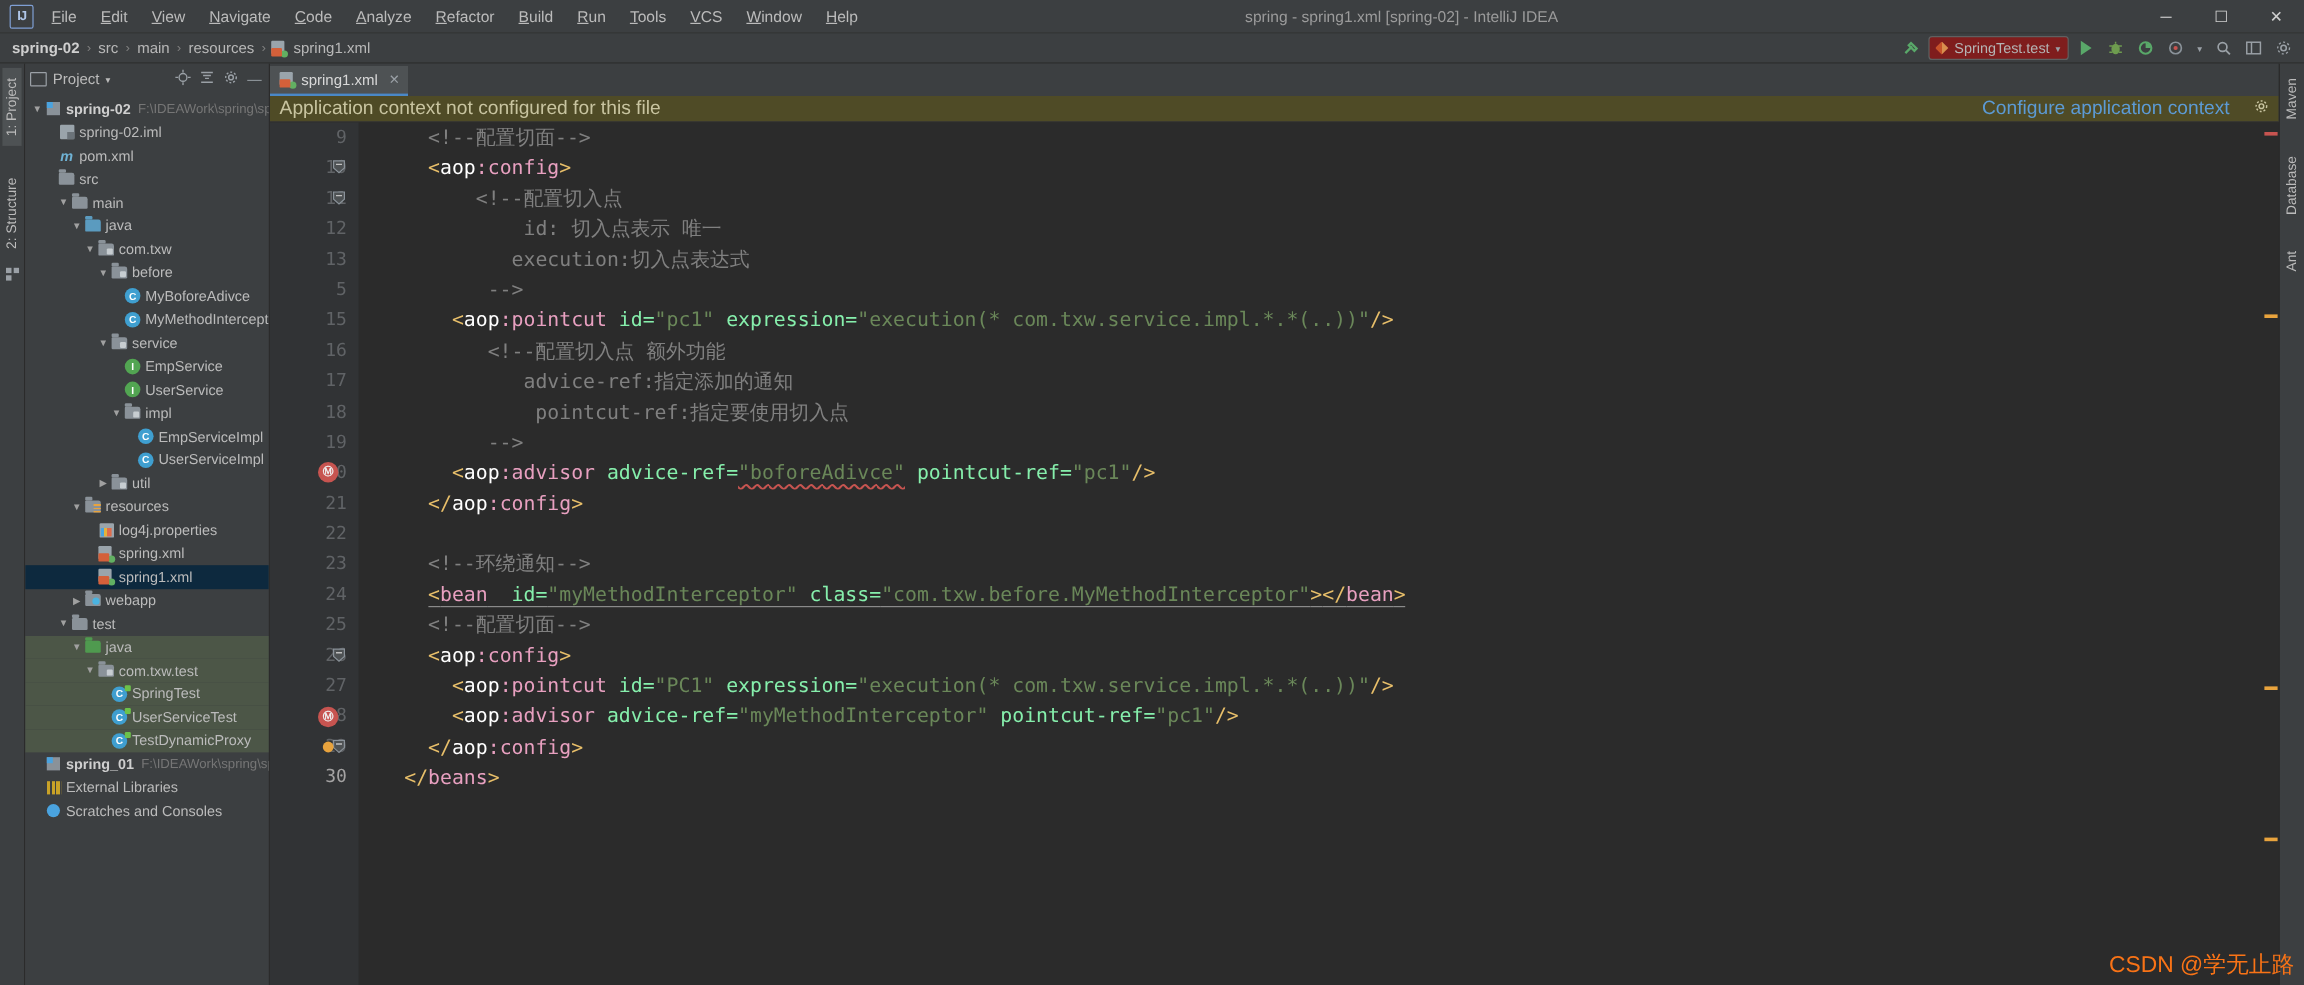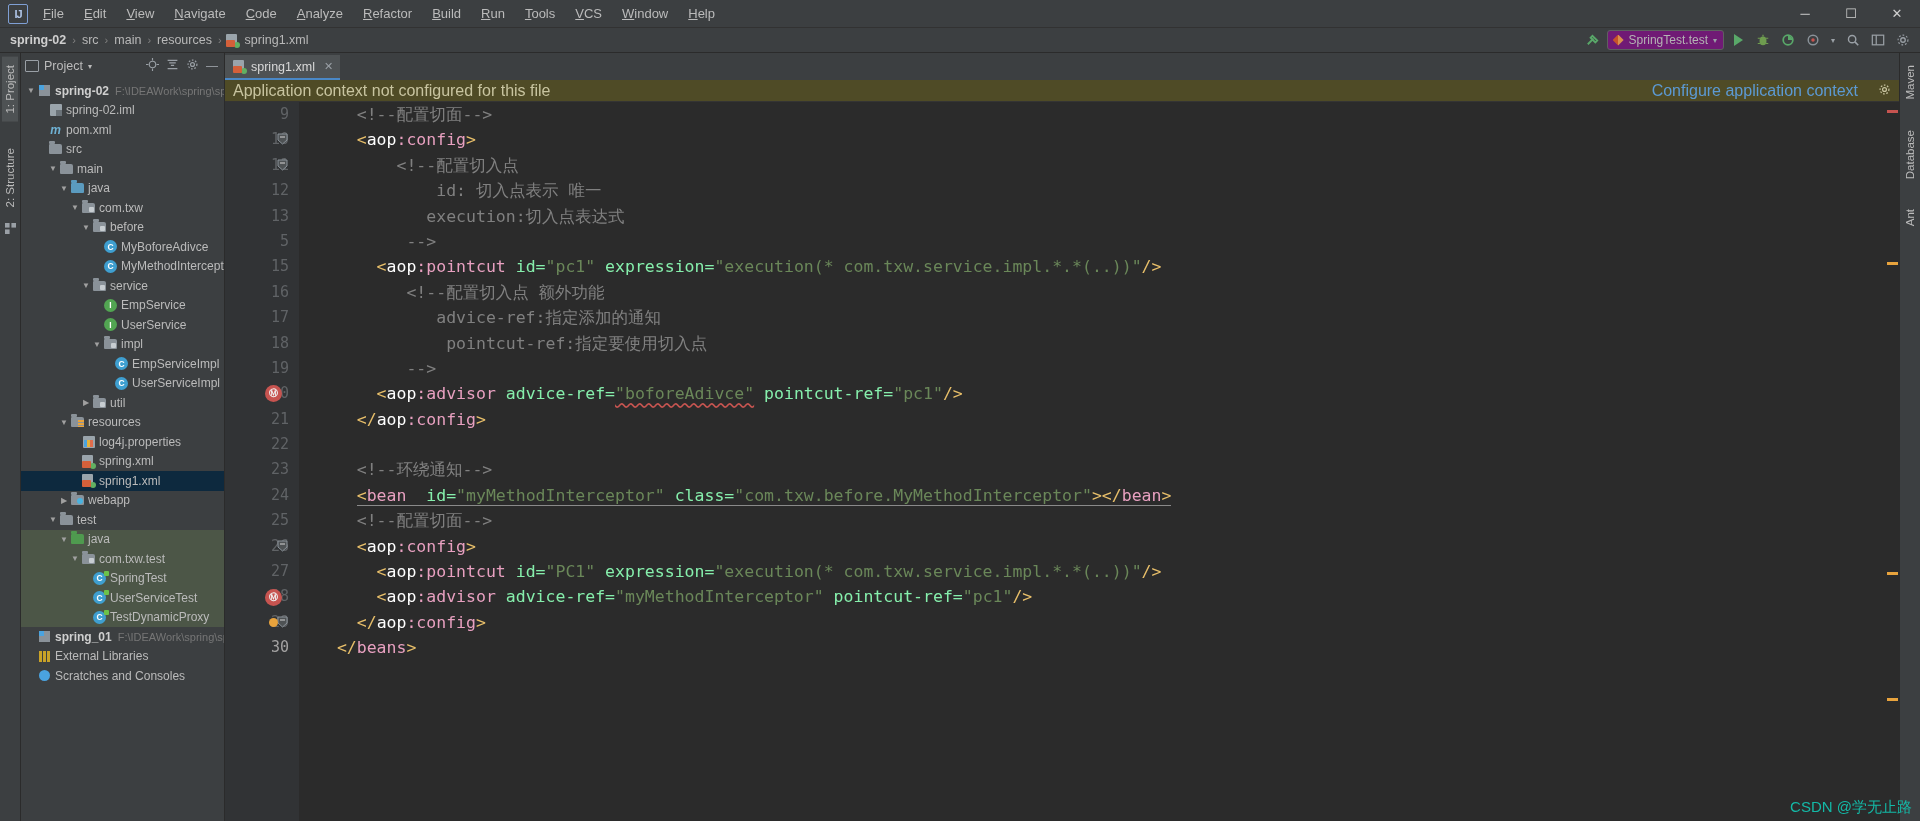--- a/index.html
+++ b/index.html
@@ -24,21 +24,21 @@
   
   .navbar { height:25px; background:#3c3f41; display:flex; align-items:center;
     border-bottom:1px solid #2b2b2b; flex:0 0 25px; padding-left:8px; font-size:12.5px; }
   .crumb { color:#b8b8b8; padding:0 2px; }
   .crumb.bold { font-weight:bold; color:#cfcfcf; }
   .sep { color:#808080; padding:0 4px; font-size:11px; }
   .navbar-right { margin-left:auto; display:flex; align-items:center; gap:3px; padding-right:6px; }
   .tb-ico { width:22px; height:20px; display:flex; align-items:center; justify-content:center;
     font-size:13px; color:#9aa0a6; }
   .runcfg { display:flex; align-items:center; gap:5px; height:20px; padding:0 6px 0 5px;
-    border:1px solid #5e6060; border-radius:3px; background:#701a75; font-size:12px; color:#b4b4b4; }
+    border:1px solid #5e6060; border-radius:3px; background:#7f1d1d; font-size:12px; color:#b4b4b4; }
   .runcfg .dia { width:11px; height:11px; background:
       linear-gradient(90deg,#c7522a 0 50%, #d98f4e 50% 100%);
       clip-path:polygon(50% 0,100% 50%,50% 100%,0 50%); }
   .green-tri { width:0;height:0;border-left:9px solid #59a869;border-top:6px solid transparent;
     border-bottom:6px solid transparent; }
 
   
   .body { flex:1; display:flex; min-height:0; }
 
   
@@ -137,21 +137,21 @@
     text-decoration-color:#c75450; text-underline-offset:3px; }
   .underline-grey { border-bottom:1px solid #8a8a8a; }
 
   .scroll { width:14px; flex:0 0 14px; background:#2b2b2b; position:relative; }
   .scroll .marker { position:absolute; right:1px; width:11px; height:3px; }
 
   
   .rightrail { width:21px; background:#3c3f41; border-left:1px solid #2b2b2b;
     display:flex; flex-direction:column; align-items:center; flex:0 0 21px; padding-top:4px; }
 
-  .watermark { position:absolute; right:8px; bottom:4px; font-size:15px; color:#14b8a6; }
+  .watermark { position:absolute; right:8px; bottom:4px; font-size:19px; color:#f97316; }
 </style>
 </head>
 <body>
 
 <div class="app">
 
   <div class="titlebar">
     <div class="ijlogo">IJ</div>
     <div class="menu" id="menubar">
         <div class="mi"><u>F</u>ile</div>
@@ -161,20 +161,21 @@
         <div class="mi"><u>C</u>ode</div>
         <div class="mi"><u>A</u>nalyze</div>
         <div class="mi"><u>R</u>efactor</div>
         <div class="mi"><u>B</u>uild</div>
         <div class="mi"><u>R</u>un</div>
         <div class="mi"><u>T</u>ools</div>
         <div class="mi"><u>V</u>CS</div>
         <div class="mi"><u>W</u>indow</div>
         <div class="mi"><u>H</u>elp</div>
       </div>
+    <div class="title-text">spring - spring1.xml [spring-02] - IntelliJ IDEA</div>
     <div class="winbtns">
       <div class="winbtn">─</div>
       <div class="winbtn">☐</div>
       <div class="winbtn close">✕</div>
     </div>
   </div>
 
   <div class="navbar">
     <div id="crumbs" style="display:flex;align-items:center;">
         <span class="crumb bold">spring-02</span>

